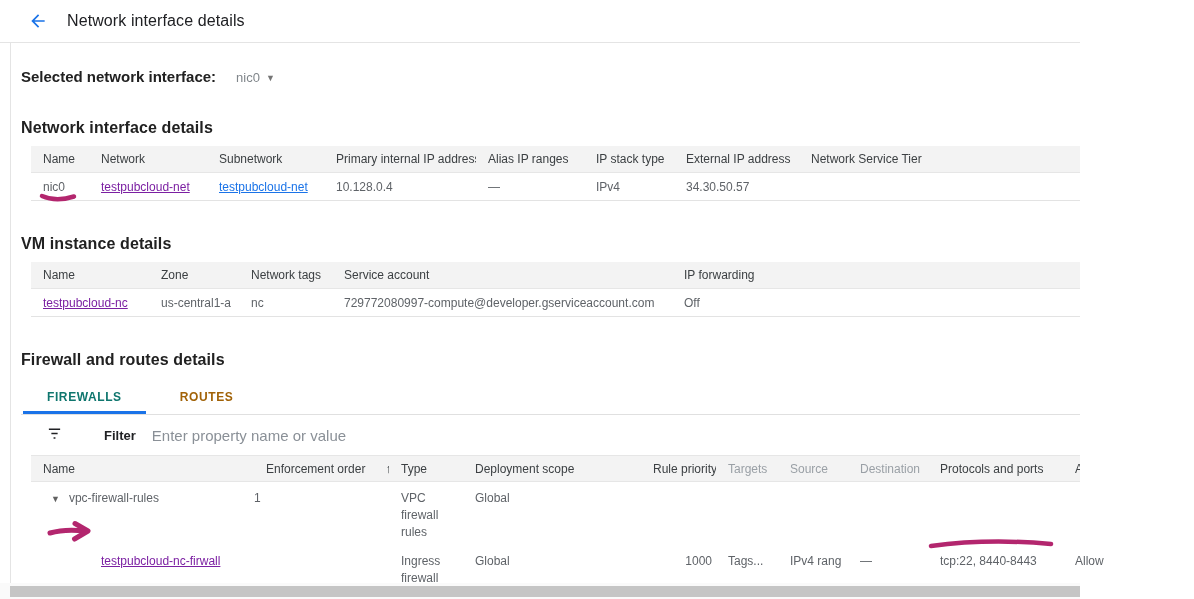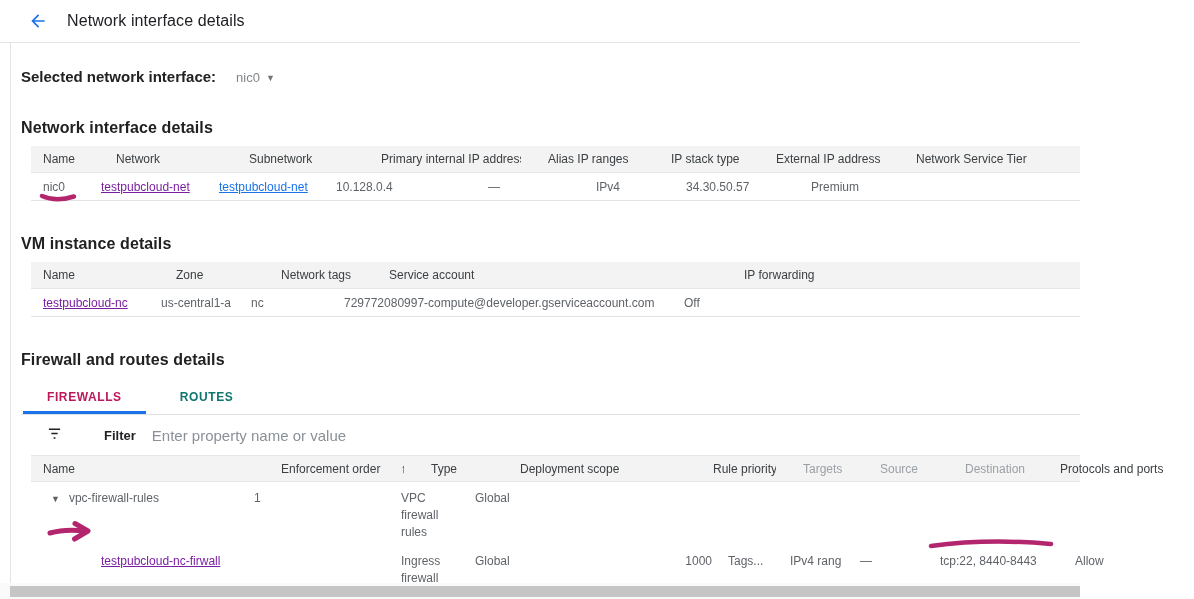--- a/index.html
+++ b/index.html
@@ -17,40 +17,40 @@
 
   .selected-row { padding-top:25px; display:flex; align-items:baseline; }
   .sel-label { font-size:15px; font-weight:700; color:#212121; }
   .sel-value { margin-left:20px; font-size:13px; color:#80868b; cursor:pointer; display:inline-flex; align-items:center; gap:6px; }
   .caret { font-size:9px; color:#757575; }
 
   h2.section { font-size:16px; font-weight:700; color:#212121; margin-top:34px; letter-spacing:.1px; }
 
   .tbl { margin-top:9px; margin-left:10px; }
   .thead, .trow { display:grid; }
-  .thead { background:#f3f3f3; height:27px; align-items:center; border-bottom:1px solid #e6e6e6;gap:15px; }
+  .thead { background:#f3f3f3; height:27px; align-items:center; border-bottom:1px solid #e6e6e6; }
   .thead span { font-size:12px; color:#3c4043; padding-left:12px; white-space:nowrap; overflow:hidden; }
   .thead span.muted { color:#9aa0a6; }
   .trow { border-bottom:1px solid #e3e3e3; font-size:12px; color:#5f6368; }
   .trow > div { padding-left:12px; }
   .rowc { height:28px; display:grid; align-items:center; }
 
   .grid-nic  { grid-template-columns:58px 118px 117px 152px 108px 90px 125px 1fr; }
   .grid-vm   { grid-template-columns:118px 90px 93px 340px 1fr; }
   .grid-fw   { grid-template-columns:211px 147px 74px 178px 75px 62px 70px 80px 135px 1fr; }
 
   a.link { text-decoration:underline; cursor:pointer; }
   a.blue { color:#1a73e8; }
   a.visited { color:#7b1fa2; }
 
   
   .tabs { margin-top:14px; display:flex; border-bottom:1px solid #e0e0e0; }
   .tab { height:31px; padding:0 24px; display:flex; align-items:center; font-size:12px; font-weight:700;
-         letter-spacing:.6px; color:#0f766e; cursor:pointer; border-bottom:3px solid transparent; margin-left:2px; }
-  .tab.active { color:#be185d; border-bottom-color:#1a73e8; }
+         letter-spacing:.6px; color:#a16207; cursor:pointer; border-bottom:3px solid transparent; margin-left:2px; }
+  .tab.active { color:#0f766e; border-bottom-color:#1a73e8; }
   .tab + .tab { margin-left:10px; }
 
   
   .filter-row { display:flex; align-items:center; height:40px; padding-left:26px; }
   .filter-row .flabel { font-size:13px; font-weight:700; color:#202124; margin-left:8px;padding-left:34px; }
   .filter-input { border:none; outline:none; font-size:15px; color:#5f6368; margin-left:16px; width:420px;
                   font-family:"Liberation Sans", sans-serif; background:transparent; }
   .filter-input::placeholder { color:#8a9097; }
 
   
@@ -110,21 +110,20 @@
         <span>Network Service Tier</span>
       </div>
       <div class="trow rowc grid-nic">
         <div>nic0</div>
         <div><a class="link visited">testpubcloud-net</a></div>
         <div><a class="link blue">testpubcloud-net</a></div>
         <div>10.128.0.4</div>
         <div>—</div>
         <div>IPv4</div>
         <div>34.30.50.57</div>
-        <div>Premium</div>
       </div>
     </div>
 
     <h2 class="section">VM instance details</h2>
     <div class="tbl tbl-vm">
       <div class="thead grid-vm">
         <span>Name</span>
         <span>Zone</span>
         <span>Network tags</span>
         <span>Service account</span>

